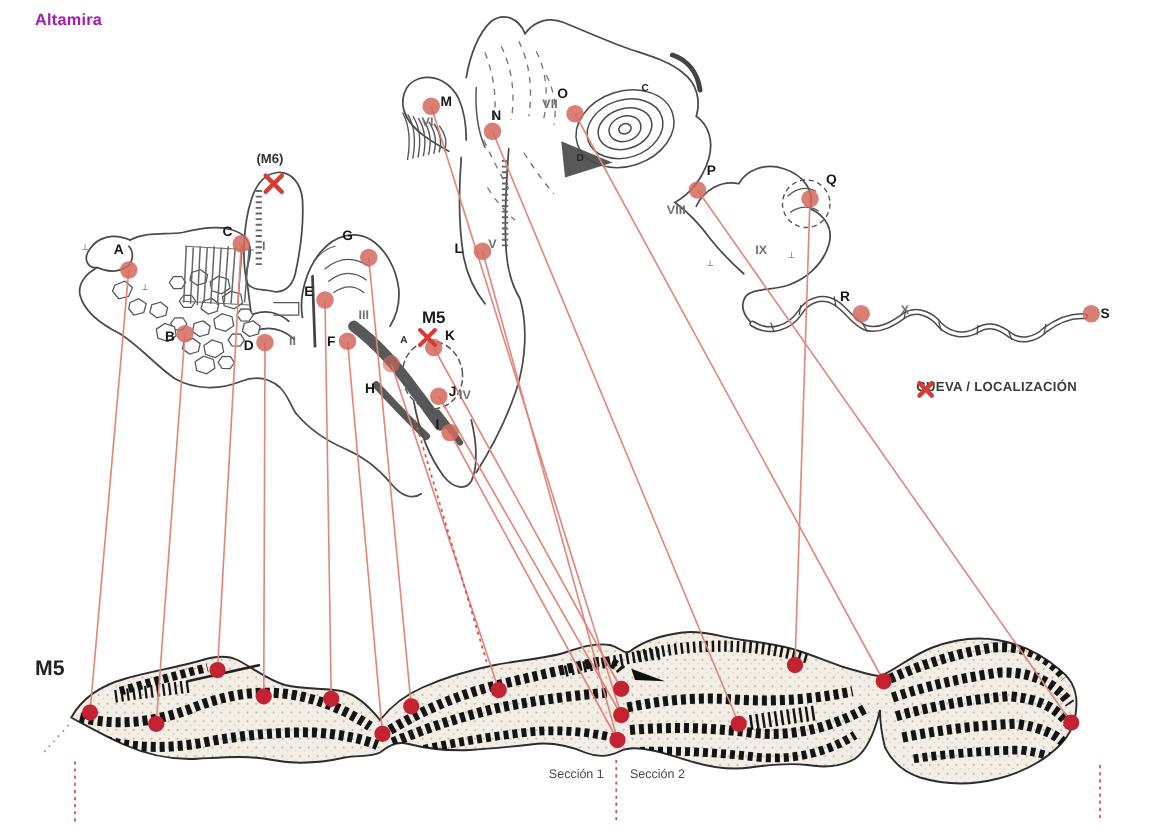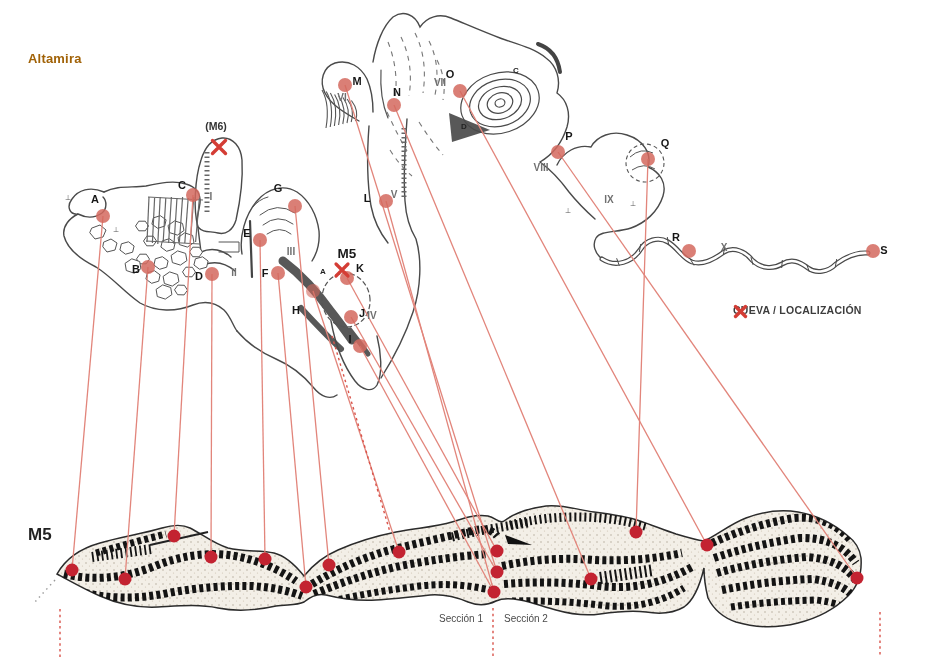--- a/index.html
+++ b/index.html
@@ -3,21 +3,21 @@
 <meta charset="utf-8">
 <style>
   html,body{margin:0;padding:0;background:#ffffff;}
   .stage{
     position:relative;width:940px;height:661px;background:#ffffff;
     font-family:"Liberation Sans",sans-serif;overflow:hidden;
   }
   .stage svg{position:absolute;left:0;top:0;}
   .fig-title{
     position:absolute;left:28px;top:8px;font-size:13px;font-weight:bold;
-    color:#a16207;letter-spacing:.2px;margin-top:43px;
+    color:#a21caf;letter-spacing:.2px;
   }
   .legend{
     position:absolute;left:733px;top:304px;display:flex;align-items:center;gap:11px;
   }
   .legend .legend-label{
     font-size:10.5px;font-weight:bold;color:#3c3c3c;letter-spacing:.25px;
   }
 </style>
 </head>
 <body>

